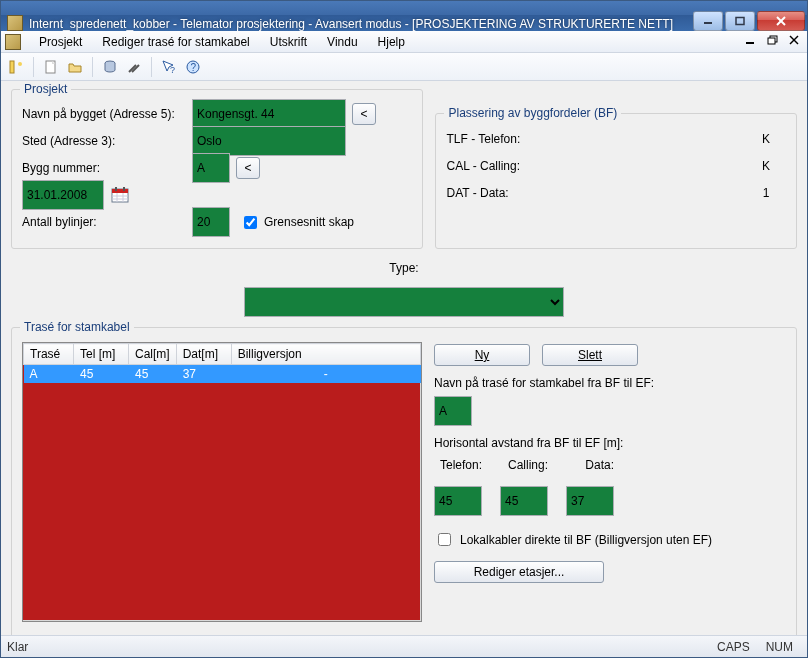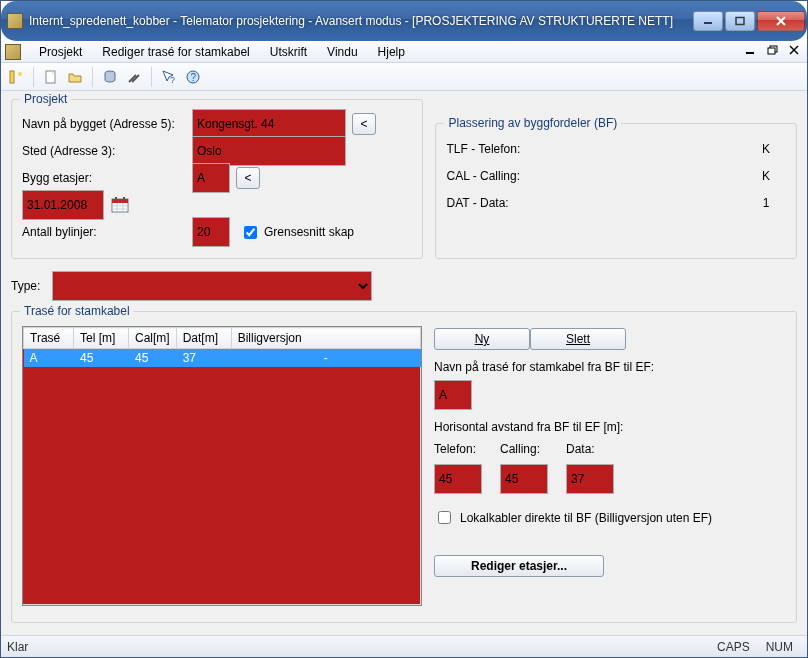--- a/index.html
+++ b/index.html
@@ -15,28 +15,27 @@
   .window {
     width: 808px;
     height: 658px;
     background: #fff;
     border: 1px solid #3b5a82;
     display: flex;
     flex-direction: column;
     box-shadow: 0 0 0 1px rgba(0,0,0,.2);
   }
   .titlebar {
-    height: 40px;
+    height: 30px;
     background: linear-gradient(to bottom, #4a79b8 0%, #3d6aa8 45%, #2f5a96 46%, #3a6bab 100%);
     display: flex;
-    align-items: center;
+    align-items: flex-end;
     padding: 0 2px 0 6px;
     color: #fff;
     text-shadow: 0 0 3px rgba(0,0,0,.5);
-    border-radius: 15px;
   }
   .titlebar-icon {
     width: 16px; height: 16px;
     background: linear-gradient(135deg,#d9c27a,#b89a4a);
     border: 1px solid #6b5a2a;
     margin-right: 6px;
   }
   .titlebar-text { flex: 1; white-space: nowrap; overflow: hidden; }
   .win-controls { display: flex; gap: 2px; margin-left: auto; }
   .win-btn {
@@ -102,40 +101,40 @@
     background:#f0f0f0; padding:0 4px;
     color:#1a3e7a;
   }
   .g-left { flex:1.15; }
   .g-right { flex:1;margin-top:24px; }
   .form-row { display:flex; align-items:center; margin: 5px 0; height: 22px; }
   .form-row .lbl { width: 170px; color:#000; }
   input[type=text].fld,
   select.fld {
     border:1px solid #abadb3;
-    background:#b91c1c;
+    background:#15803d;
     height:21px;
     padding:14px 4px;
     font: inherit;
   }
   .w160 { width:154px; }
   .w40 { width:38px; }
   .w48 { width:48px; }
   .btn {
     border:1px solid #8e9bab;
     background: linear-gradient(to bottom,#fefefe,#e4e8ef);
     height:22px; min-width:24px;
     font:inherit;
     border-radius:3px;
     padding:0 8px;
     cursor:default;
   }
   .btn.sq { min-width:24px; width:24px; padding:0; }
   .cal-ico { width:20px; height:20px; display:inline-flex;align-items:center;justify-content:center; }
-  .type-row { display:flex; align-items:center; gap:12px; margin:12px 0 4px; }
+  .type-row { display:flex; align-items:center; gap:12px; margin:12px 0 4px;flex-direction:column; }
   .type-row select { width:320px; }
   .right-col-top { display:flex; justify-content:flex-end; }
   .right-table { margin-top:6px; }
   .right-table .form-row .lbl2 { width:150px; }
   .right-table .val { width:40px; text-align:center; display:inline-block; }
   .etasje-hdr { text-align:right; padding-right:6px; }
 
   .trase-group { margin-top:10px; height:312px; position:relative; }
   .trase-inner { display:flex; gap:12px; height:100%; padding-top:6px; }
   .table-wrap {
@@ -154,27 +153,27 @@
     padding:3px 6px;
     text-align:left;
   }
   table.grid td {
     padding:2px 6px;
     border-right:1px solid transparent;
   }
   tr.sel td { background:#3399ff; color:#fff; }
 
   .trase-side { flex:1; display:flex; flex-direction:column; gap:6px; padding-top:2px; }
-  .btn-row { display:flex; }
+  .btn-row { display:flex; gap:12px; }
   .btn.wide { width:96px; }
   .sub-lbl { margin-top:4px; }
   .inline-fields { display:flex; gap:18px; margin-top:2px; }
-  .inline-fields .col label { display:block; margin-bottom:8px; }
+  .inline-fields .col label { display:block; margin-bottom:14px;text-align:right; }
   .chk-row { display:flex; align-items:center; gap:6px; margin-top:8px; }
-  .btn.long { width:170px; margin-top:22px;font-weight:bold; }
+  .btn.long { width:170px; margin-top:6px; }
 
   .statusbar {
     height:22px;
     background: linear-gradient(to bottom,#f4f6fa,#e2e7ef);
     border-top:1px solid #cfd6e1;
     display:flex; align-items:center;
     padding:0 6px;
     font-size:12px;
     color:#333;
   }
@@ -294,21 +293,21 @@
           <div class="lbl">Navn på bygget (Adresse 5):</div>
           <input class="fld w160" type="text" value="Kongensgt. 44" style="">
           <span style="width:6px"></span>
           <button class="btn sq">&lt;</button>
         </div>
         <div class="form-row">
           <div class="lbl">Sted (Adresse 3):</div>
           <input class="fld w160" type="text" value="Oslo" style="">
         </div>
         <div class="form-row">
-          <div class="lbl">Bygg etasjer:</div>
+          <div class="lbl">Bygg nummer:</div>
           <input class="fld w40" type="text" value="A" style="">
           <span style="width:6px"></span>
           <button class="btn sq">&lt;</button>
         </div>
         <div class="form-row">
           <input class="fld" style="width: 82px;" type="text" value="31.01.2008">
           <span style="width:6px"></span>
           <span class="cal-ico">
             <svg width="18" height="18">
                 <rect x="1" y="3" width="16" height="13" fill="#fff" stroke="#6b7a8e"></rect>

